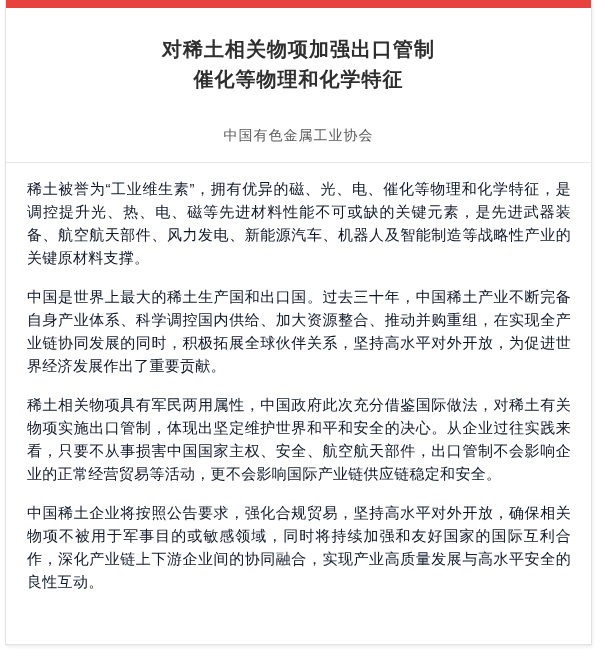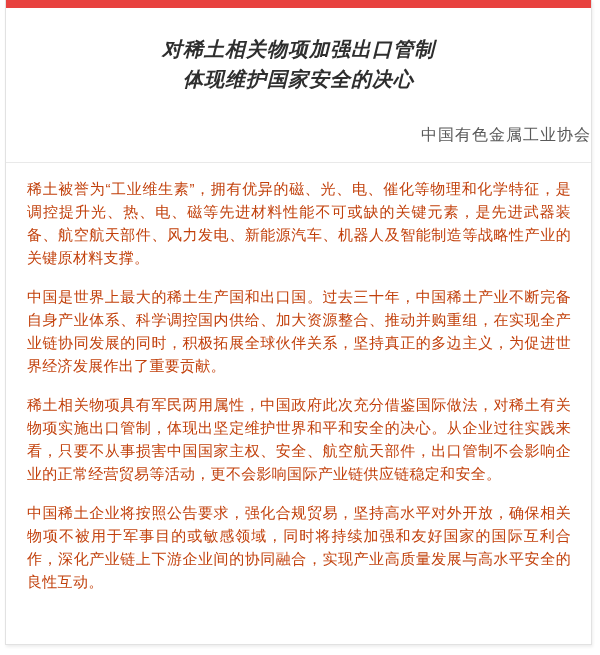--- a/index.html
+++ b/index.html
@@ -28,63 +28,62 @@
   .title-block {
     margin-top: 26px;
     text-align: center;
   }
   .title-line {
     font-size: 20px;
     font-weight: bold;
     line-height: 30px;
     color: #2e2e2e;
     letter-spacing: 1px;
-    font-style: italic;
   }
   .author {
     margin-top: 31px;
-    text-align: right;
-    font-size: 16px;
+    text-align: center;
+    font-size: 14px;
     line-height: 20px;
     color: #595959;
     letter-spacing: 1px;
   }
   .divider {
     margin-top: 17px;
     border-top: 1px solid #e9e9e9;
   }
   .content {
     padding: 14px 20px 10px 21px;
   }
   .content p {
     margin: 0 0 16px 0;
     font-size: 15px;
     line-height: 23px;
-    color: #c2410c;
+    color: #0f172a;
     text-align: justify;
     letter-spacing: 0.3px;
   }
   .content p:last-child {
     margin-bottom: 0;
   }
 </style>
 </head>
 <body>
 
 <div class="card">
   <div class="accent-bar" style="background: rgb(232, 66, 63);"></div>
 
   <div class="title-block">
     <div class="title-line">对稀土相关物项加强出口管制</div>
-    <div class="title-line">体现维护国家安全的决心</div>
+    <div class="title-line">催化等物理和化学特征</div>
   </div>
 
   <div class="author">中国有色金属工业协会</div>
 
   <div class="divider"></div>
 
   <div class="content">
     <p>稀土被誉为“工业维生素”，拥有优异的磁、光、电、催化等物理和化学特征，是调控提升光、热、电、磁等先进材料性能不可或缺的关键元素，是先进武器装备、航空航天部件、风力发电、新能源汽车、机器人及智能制造等战略性产业的关键原材料支撑。</p>
-    <p>中国是世界上最大的稀土生产国和出口国。过去三十年，中国稀土产业不断完备自身产业体系、科学调控国内供给、加大资源整合、推动并购重组，在实现全产业链协同发展的同时，积极拓展全球伙伴关系，坚持真正的多边主义，为促进世界经济发展作出了重要贡献。</p>
+    <p>中国是世界上最大的稀土生产国和出口国。过去三十年，中国稀土产业不断完备自身产业体系、科学调控国内供给、加大资源整合、推动并购重组，在实现全产业链协同发展的同时，积极拓展全球伙伴关系，坚持高水平对外开放，为促进世界经济发展作出了重要贡献。</p>
     <p>稀土相关物项具有军民两用属性，中国政府此次充分借鉴国际做法，对稀土有关物项实施出口管制，体现出坚定维护世界和平和安全的决心。从企业过往实践来看，只要不从事损害中国国家主权、安全、航空航天部件，出口管制不会影响企业的正常经营贸易等活动，更不会影响国际产业链供应链稳定和安全。</p>
     <p>中国稀土企业将按照公告要求，强化合规贸易，坚持高水平对外开放，确保相关物项不被用于军事目的或敏感领域，同时将持续加强和友好国家的国际互利合作，深化产业链上下游企业间的协同融合，实现产业高质量发展与高水平安全的良性互动。</p>
   </div>
 </div>
 
 </body></html>

